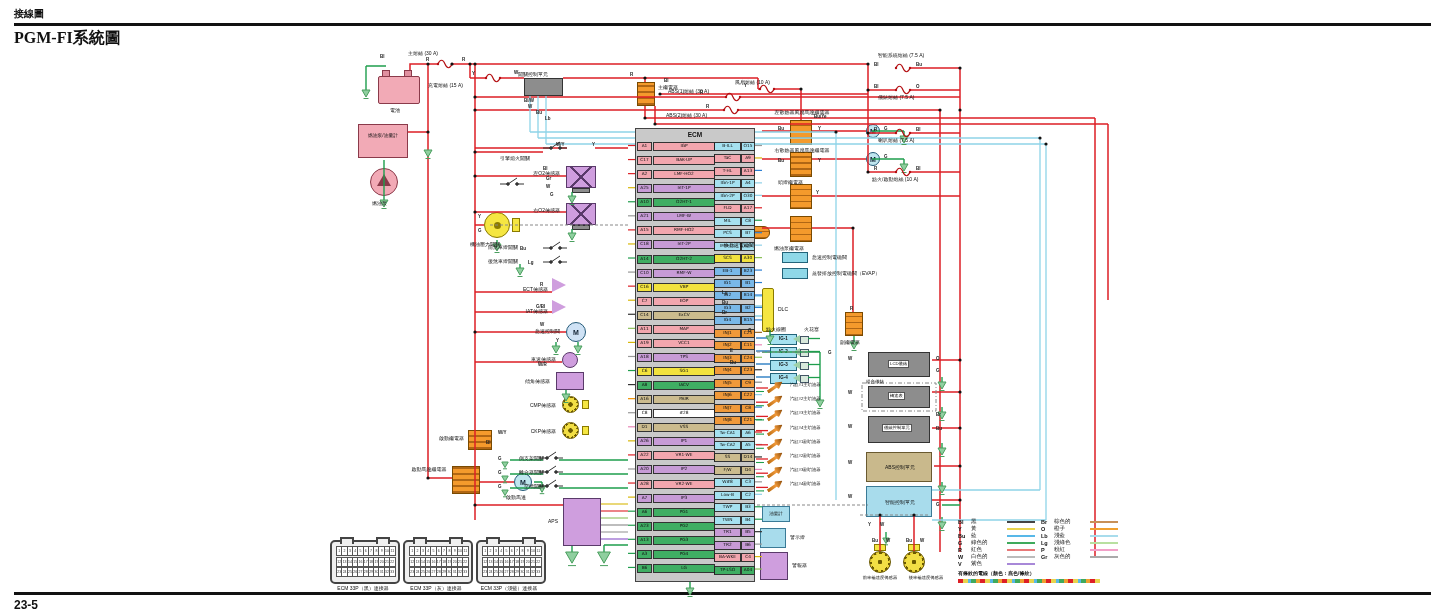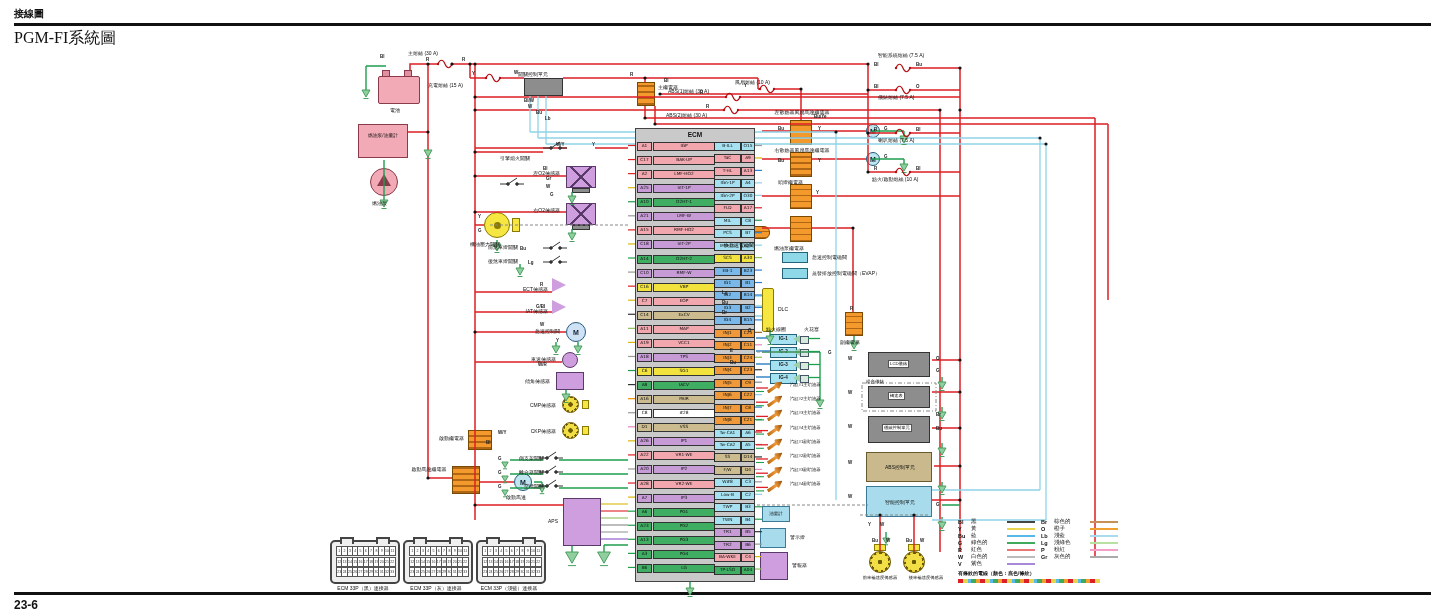--- a/index.html
+++ b/index.html
@@ -3,21 +3,21 @@
 <meta charset="utf-8">
 <style>
   html,body{margin:0;padding:0}
   body{width:1445px;height:616px;background:#fff;position:relative;overflow:hidden;
        font-family:"Liberation Sans","DejaVu Sans",sans-serif;color:#111}
   .c{position:absolute;box-sizing:border-box}
   .lb{position:absolute;font-size:5px;line-height:1.2;color:#111;white-space:nowrap;z-index:6}
   .lbc{text-align:center;white-space:normal}
   .lbr{text-align:right}
   .hdr-small{font-family:"Liberation Serif","DejaVu Serif",serif;font-weight:bold;font-size:10px}
-  .hdr-title{font-family:"Liberation Serif","DejaVu Serif",serif;font-weight:normal;font-size:16px}
+  .hdr-title{font-family:"Liberation Serif","DejaVu Serif",serif;font-weight:bold;font-size:16px}
   .rule{position:absolute;left:14px;right:14px;height:2.5px;background:#111}
   .pagenum{position:absolute;font-weight:bold;font-size:12px}
   .graybox{background:#8d8d8d;border:1px solid #333}
   .pinkbox{background:#f2aab6;border:1px solid #8a3a4a}
   .orelay{background:#f49a2c;border:1px solid #7a4a00;
           background-image:repeating-linear-gradient(0deg,rgba(120,60,0,.55) 0 1.5px,transparent 1.5px 6px)}
   .tealbox{background:#8fd8e8;border:1px solid #23647a}
   .purplebox{background:#cf9ede;border:1px solid #5a3a6a}
   .px{background:#cf9ede;border:1px solid #5a3a6a;background-image:
       linear-gradient(45deg,transparent 46%,#5a3a6a 46% 54%,transparent 54%),
@@ -53,21 +53,21 @@
   .plugbody{position:absolute;width:7px;height:6px;background:#d8e8dc;border:0.5px solid #456}
   .plugtip{position:absolute;width:0;height:0;border-top:4px solid transparent;border-bottom:4px solid transparent;border-right:7px solid #9fd0a8}
 </style>
 </head>
 <body>
 
 <div class="lb hdr-small" style="left:14px;top:8px;font-size:10px">接線圖</div>
 <div class="rule" style="top:23px"></div>
 <div class="lb hdr-title" style="left:14px;top:28px;font-size:16px">PGM-FI系統圖</div>
 <div class="rule" style="top:592px"></div>
-<div class="pagenum" style="left:14px;top:598px">23-6</div>
+<div class="pagenum" style="left:14px;top:598px">23-5</div>
 
 <svg id="wl" class="c" width="1445" height="616" style="left:0;top:0;z-index:1">
   <g stroke="#dd1f26" stroke-width="1.5" fill="none">
     <path d="M410 70 V64 H438 M452 64 H868 M868 64 V172 M868 90 H896 M868 133 H896 M868 172 H896
              M910 68 H960 M910 90 H960 M910 133 H960 M910 172 H960 M960 68 V552
              M428 64 V478 M428 132 H408 M428 478 H452
              M475 64 V520 M475 152 H543 M475 176 H566 M475 212 H566 M475 225 H484
              M475 292 H552 M475 312 H552 M475 332 H566 M475 362 H562 M475 505 H563
              M452 64 H470 M470 64 V78 M470 78 H486 M500 78 H524
              M563 78 H758 M758 78 V89 M758 89 H760 M774 89 H801 M801 89 V120

